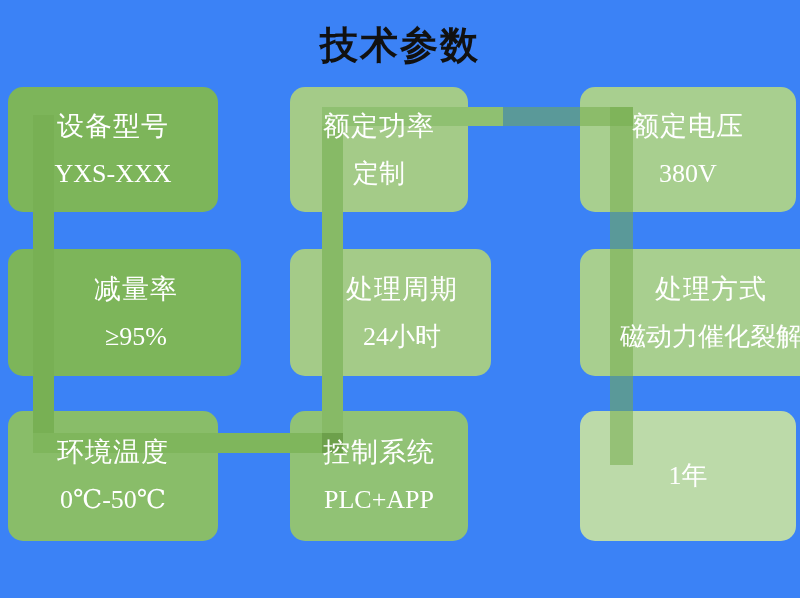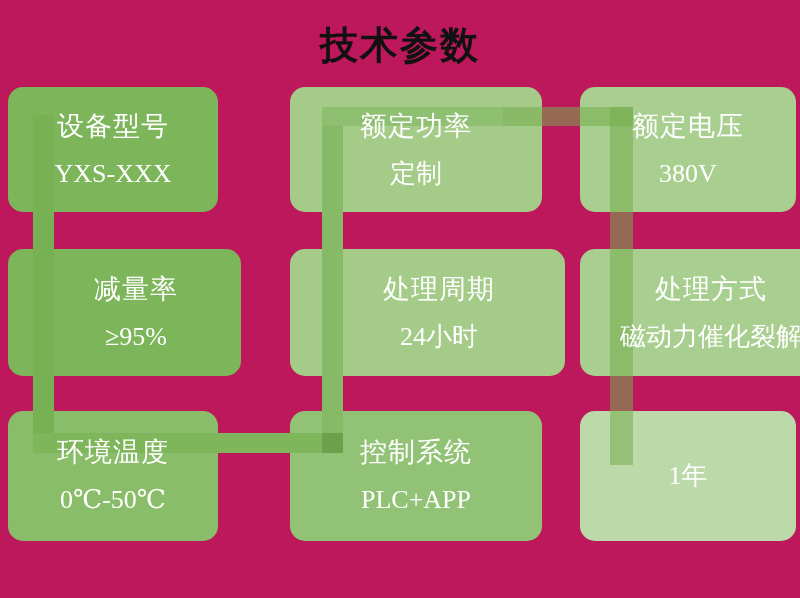--- a/index.html
+++ b/index.html
@@ -1,39 +1,39 @@
 <!DOCTYPE html>
 <html><head>
 <meta charset="utf-8">
 <style>
   html,body{margin:0;padding:0;background:#ffffff;}
   .canvas{
     position:relative;
     width:800px;height:598px;
-    background:#be185d;
+    background:#3b82f6;
     overflow:hidden;
     font-family:"Liberation Serif","DejaVu Serif",serif;
   }
   .title{
     position:absolute;
     left:0;top:20px;width:800px;
     text-align:center;
     font-family:"DejaVu Sans","Liberation Sans",sans-serif;
     font-weight:bold;
     font-size:38px;
     letter-spacing:2px;
   }
   .box{
     position:absolute;
     border-radius:15px;
     z-index:1;
   }
   
   .c1{left:8px;width:210px;}
-  .c2{left:290px;width:252px;}
+  .c2{left:290px;width:178px;}
   .c3{left:580px;width:216px;}
   .r1{top:87px;height:125px;}
   .r2{top:249px;height:127px;padding-left:23px;}
   .r3{top:411px;height:130px;}
   .bar{
     position:absolute;
     z-index:2;
   }
   .bar-left-v   {left:33px; top:115px; width:21px;  height:338px;}
   .bar-bottom-h {left:33px; top:433px; width:310px; height:20px;}

